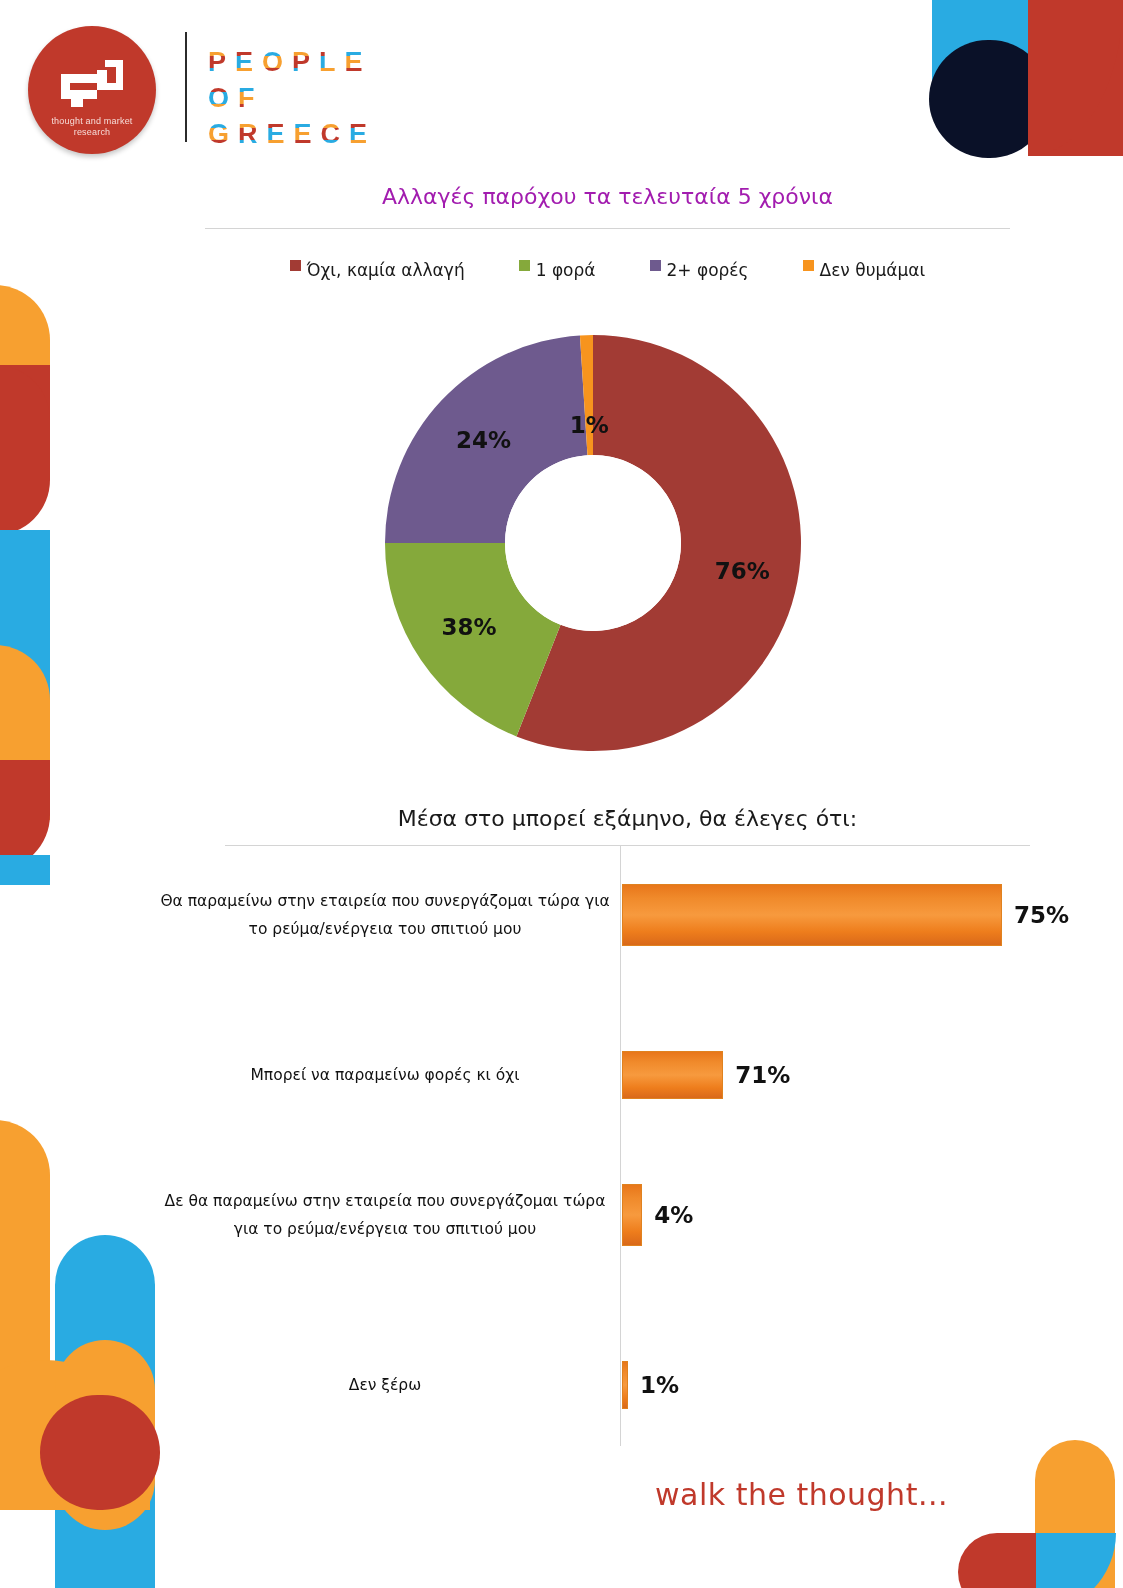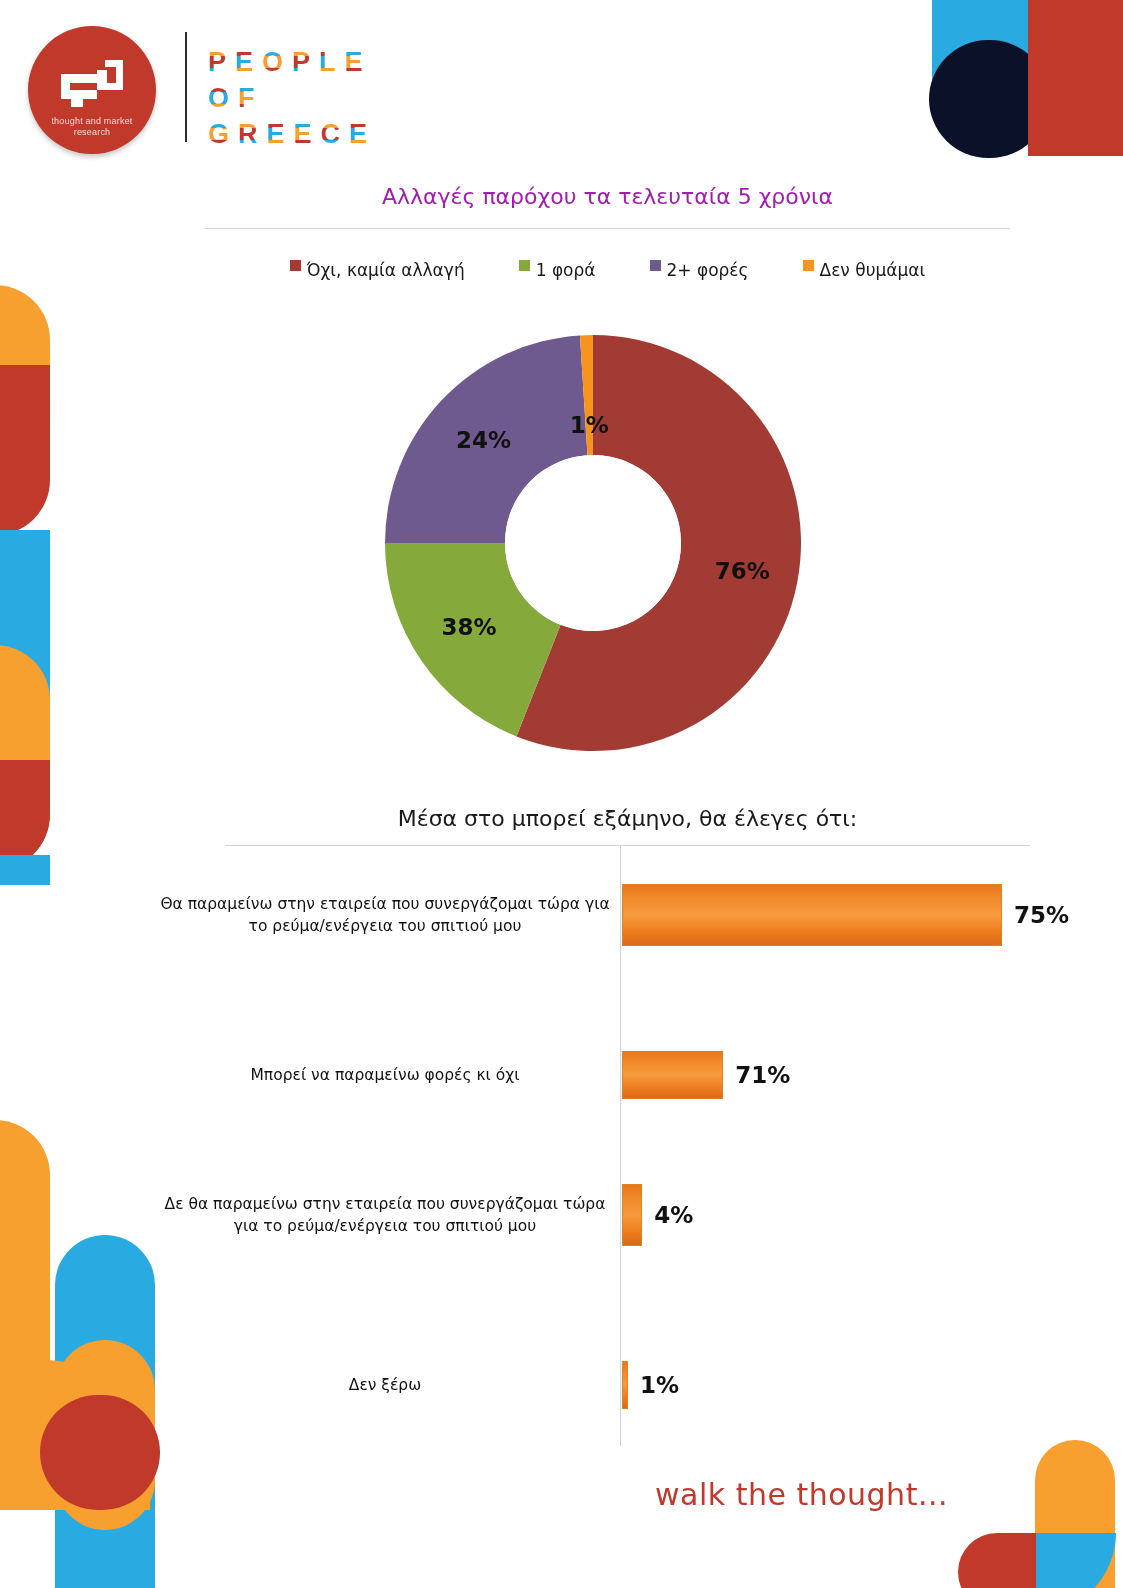--- a/index.html
+++ b/index.html
@@ -128,21 +128,21 @@
     position: absolute; left: 225px; top: 806px; width: 805px;
     text-align: center; font-size: 22px; color: #1a1a1a;
     font-family: "DejaVu Sans", sans-serif;
   }
   .rule2 { position: absolute; left: 225px; top: 845px; width: 805px; height: 1px; background: #d4d4d4; }
   .axis-line { position: absolute; left: 620px; top: 846px; width: 1px; height: 600px; background: #d4d4d4; }
 
   .bar-row { position: absolute; left: 160px; width: 900px; height: 110px; }
   .bar-cat {
     position: absolute; left: 0; width: 450px;
-    text-align: center; font-size: 15.5px; color: #111; line-height: 22px;
+    text-align: center; font-size: 15.5px; color: #111; line-height: 28px;
     font-family: "DejaVu Sans", sans-serif;
   }
   .bar-track { position: absolute; left: 462px; top: 0; height: 100%; }
   .bar-fill {
     position: absolute; left: 0; top: 50%; transform: translateY(-50%);
     background: linear-gradient(180deg,#E8761A 0%,#F08A2B 22%,#F79A3E 50%,#EE7D1C 78%,#D9691A 100%);
     border: 1px solid #e0821f;
   }
   .bar-value {
     position: absolute; top: 50%; transform: translateY(-50%);

